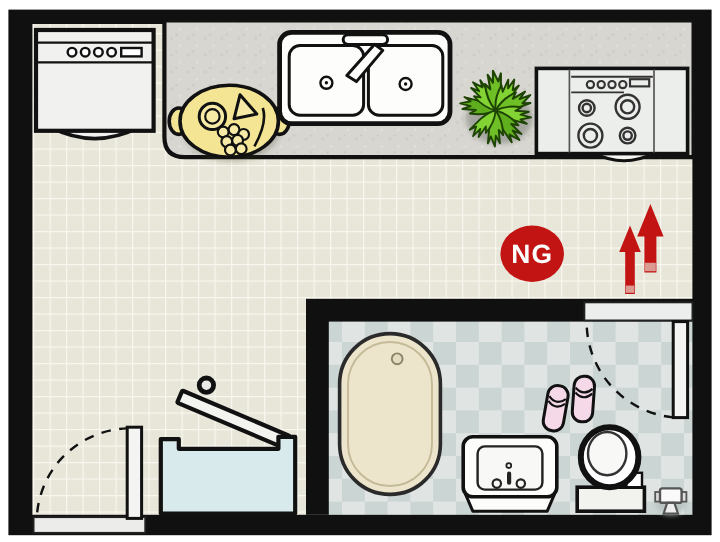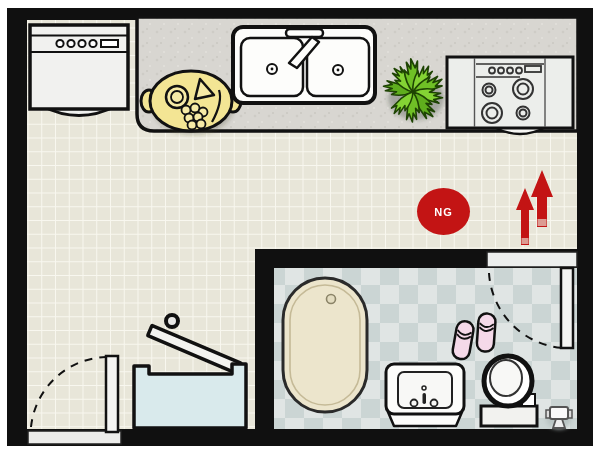--- a/index.html
+++ b/index.html
@@ -2,21 +2,21 @@
 <html><head>
 <meta charset="utf-8">
 <style>
   html,body{margin:0;padding:0;background:#ffffff;font-family:"Liberation Sans",sans-serif;}
   .stage{position:relative;width:600px;height:452px;background:#ffffff;overflow:hidden;}
   .stage svg{position:absolute;left:0;top:0;}
   .ng-badge{
     position:absolute;left:417px;top:188px;width:53px;height:47px;
     background:#c31414;border-radius:50%;
     display:flex;align-items:center;justify-content:center;
-    color:#ffffff;font-weight:bold;font-size:11px;letter-spacing:1px;
+    color:#ffffff;font-weight:bold;font-size:22px;letter-spacing:1px;
     font-family:"Liberation Sans",sans-serif;
   }
 </style>
 </head>
 <body>
 
 <div class="stage">
 <svg width="600" height="452" viewBox="0 0 600 452">
   <defs>
     <pattern id="ktile" width="13.75" height="13.75" patternUnits="userSpaceOnUse">

